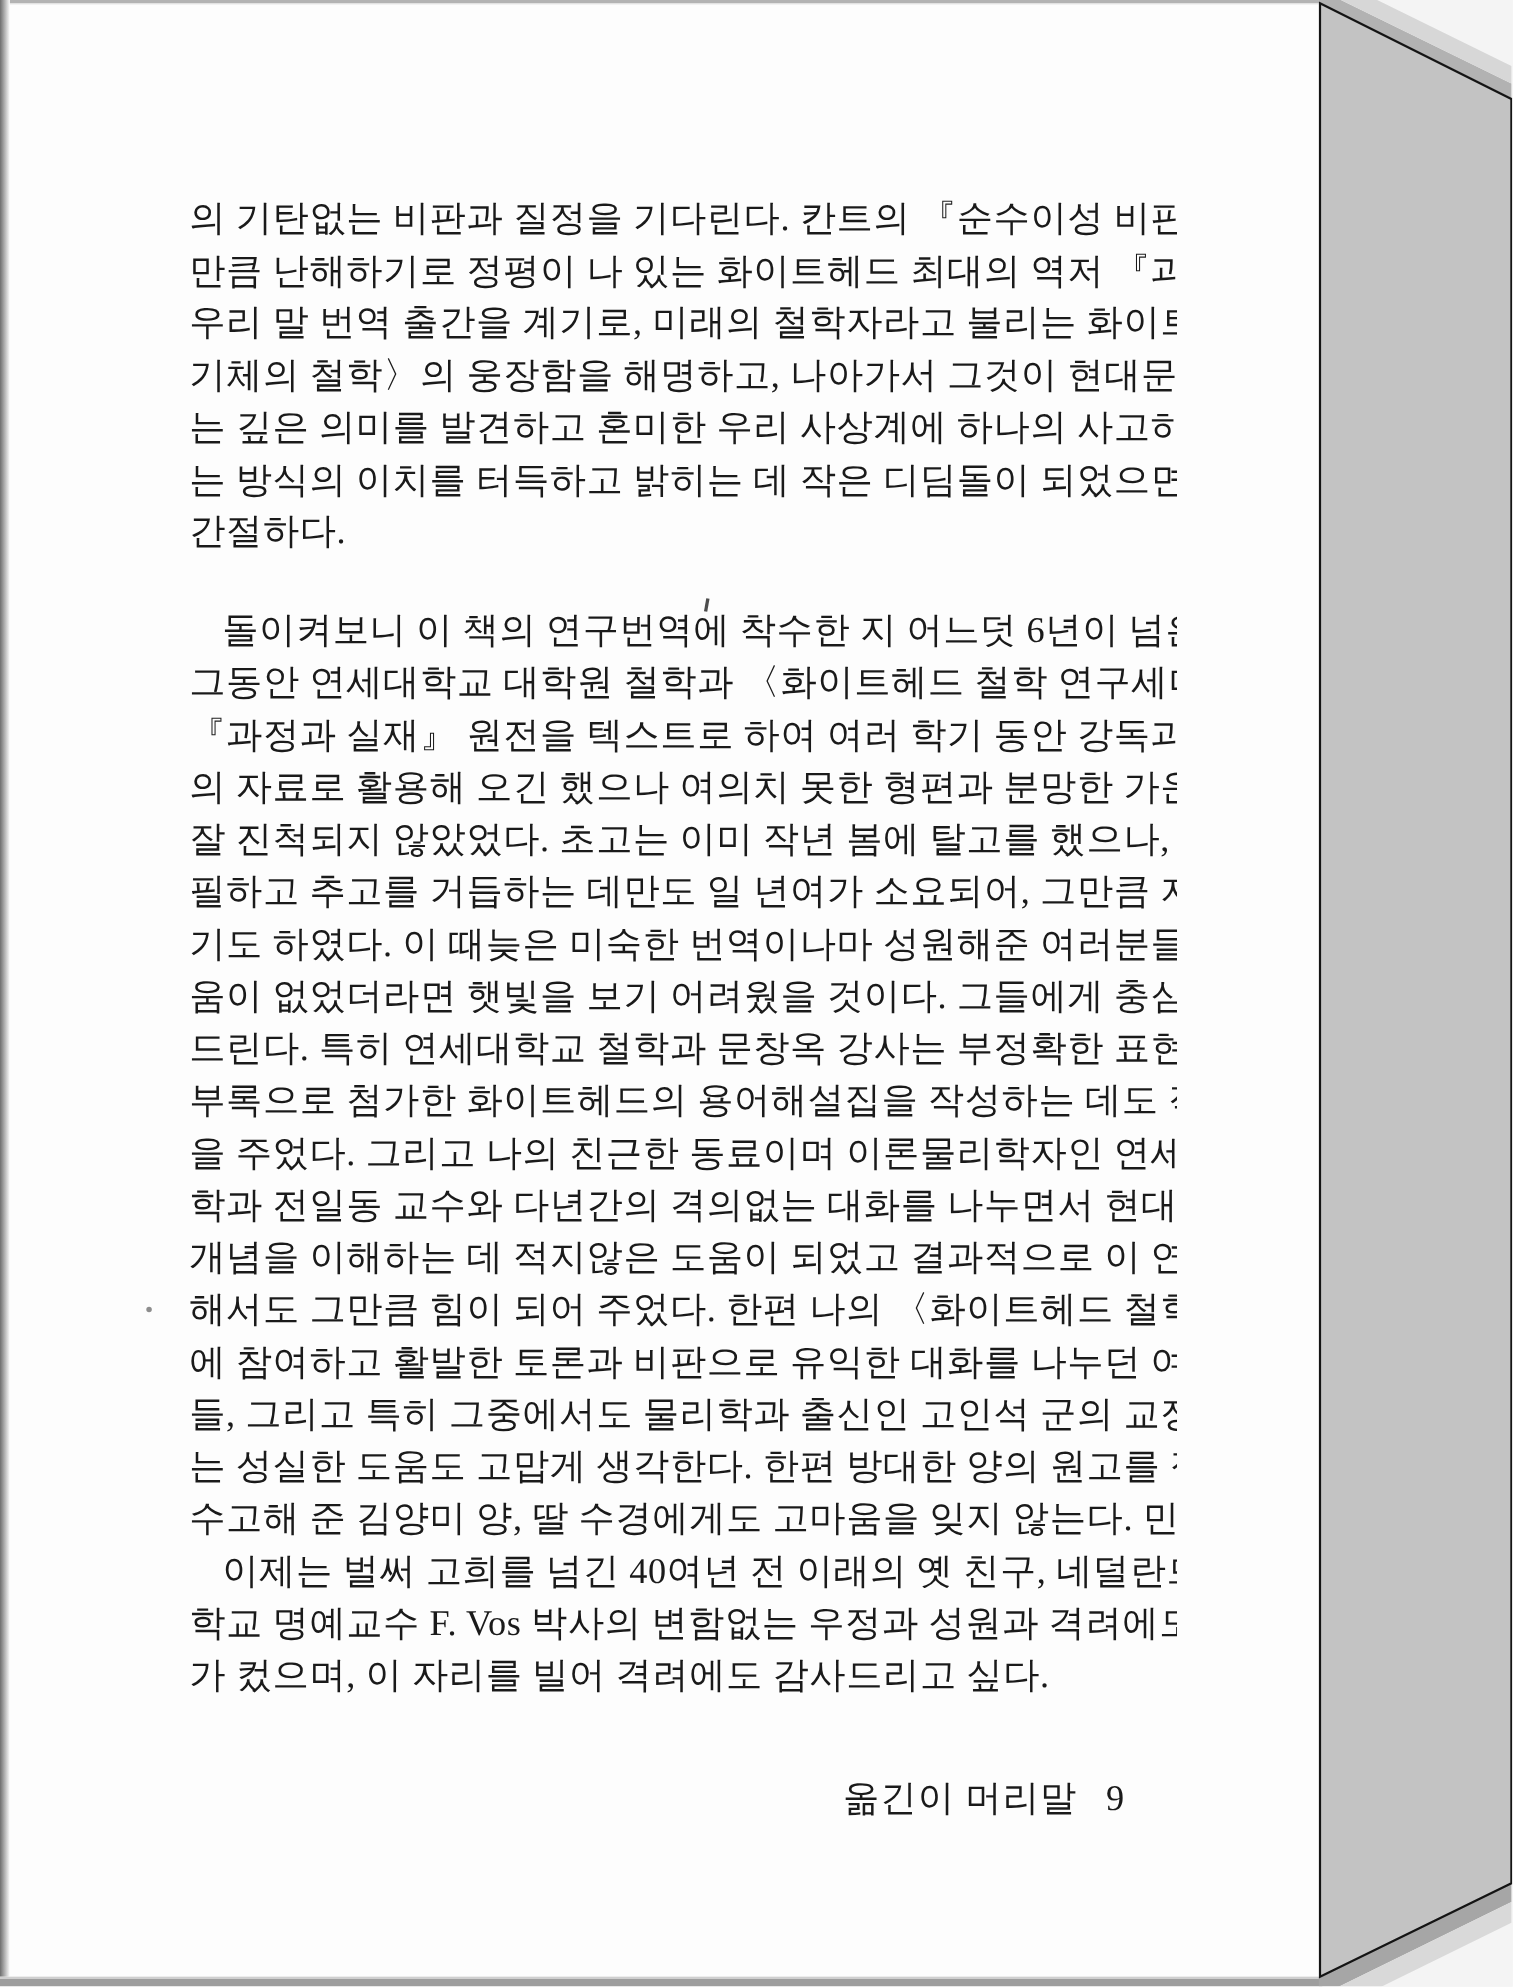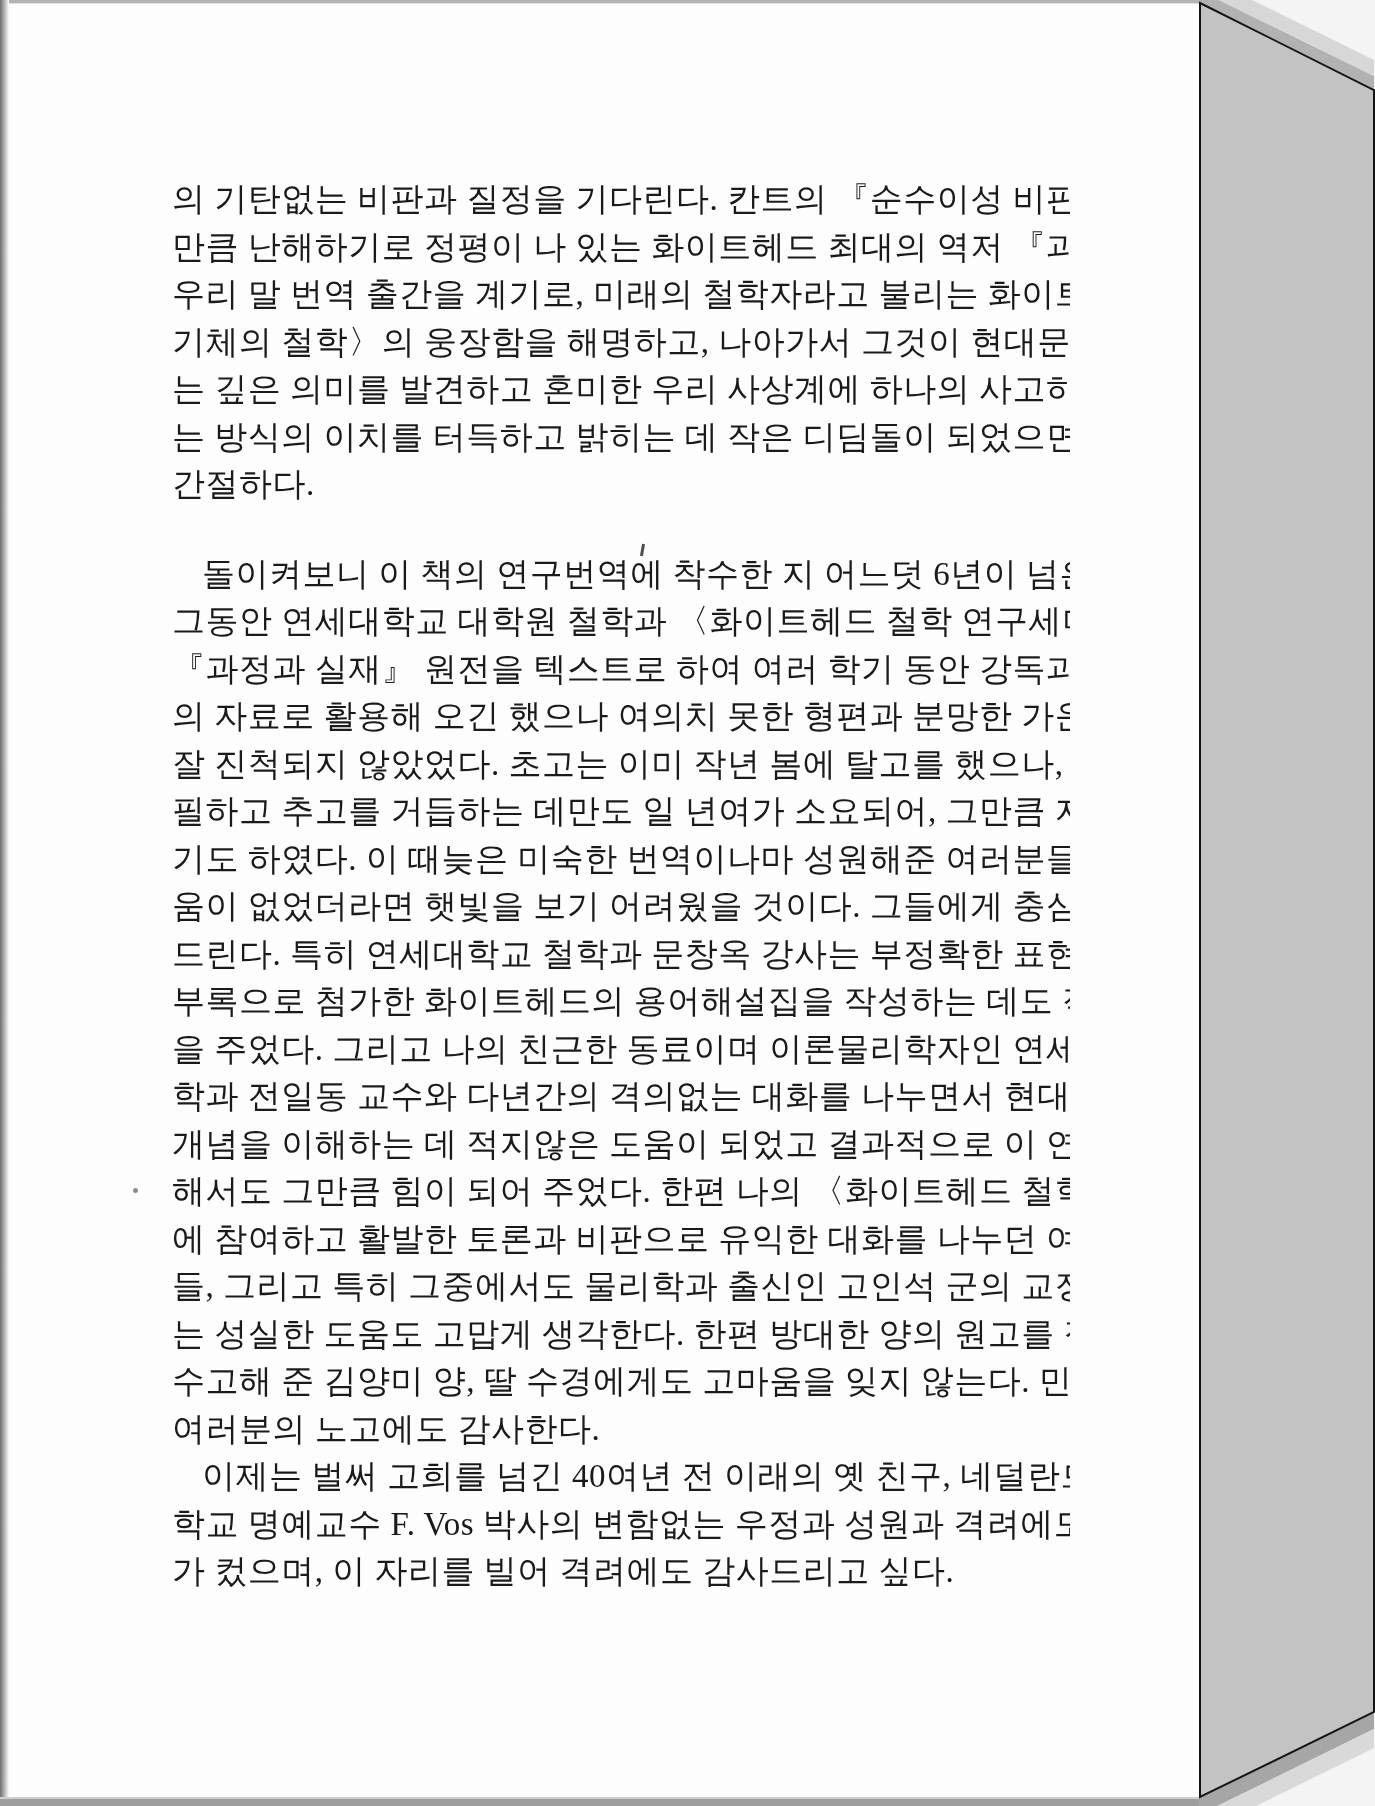--- a/index.html
+++ b/index.html
@@ -142,23 +142,25 @@
     <div class="line">드린다. 특히 연세대학교 철학과 문창옥 강사는 부정확한 표현을 개선하고,</div>
     <div class="line">부록으로 첨가한 화이트헤드의 용어해설집을 작성하는 데도 적지않은 도움</div>
     <div class="line">을 주었다. 그리고 나의 친근한 동료이며 이론물리학자인 연세대학교 물리</div>
     <div class="line">학과 전일동 교수와 다년간의 격의없는 대화를 나누면서 현대물리학의 기초</div>
     <div class="line">개념을 이해하는 데 적지않은 도움이 되었고 결과적으로 이 연구번역을 위</div>
     <div class="line">해서도 그만큼 힘이 되어 주었다. 한편 나의 〈화이트헤드 철학 연구세미나〉</div>
     <div class="line">에 참여하고 활발한 토론과 비판으로 유익한 대화를 나누던 여러 대학원생</div>
     <div class="line">들, 그리고 특히 그중에서도 물리학과 출신인 고인석 군의 교정작업에 따르</div>
     <div class="line">는 성실한 도움도 고맙게 생각한다. 한편 방대한 양의 원고를 정서하는 데</div>
     <div class="line">수고해 준 김양미 양, 딸 수경에게도 고마움을 잊지 않는다. 민음사 편집부</div>
-    <div class="line para-end">여러분의 노고에도 감사한다.</div>
     <div class="line indent">이제는 벌써 고희를 넘긴 40여년 전 이래의 옛 친구, 네덜란드 라이덴대</div>
     <div class="line">학교 명예교수 F. Vos 박사의 변함없는 우정과 성원과 격려에도 힘입은 바</div>
     <div class="line para-end">가 컸으며, 이 자리를 빌어 격려에도 감사드리고 싶다.</div>
   </div>
 
+  <div class="footer">
+    <span>옮긴이 머리말</span><span class="pageno">9</span>
+  </div>
 
   <div class="speck-dot"></div>
   <div class="speck-tick"></div>
 
 </div>
 
 </body></html>

